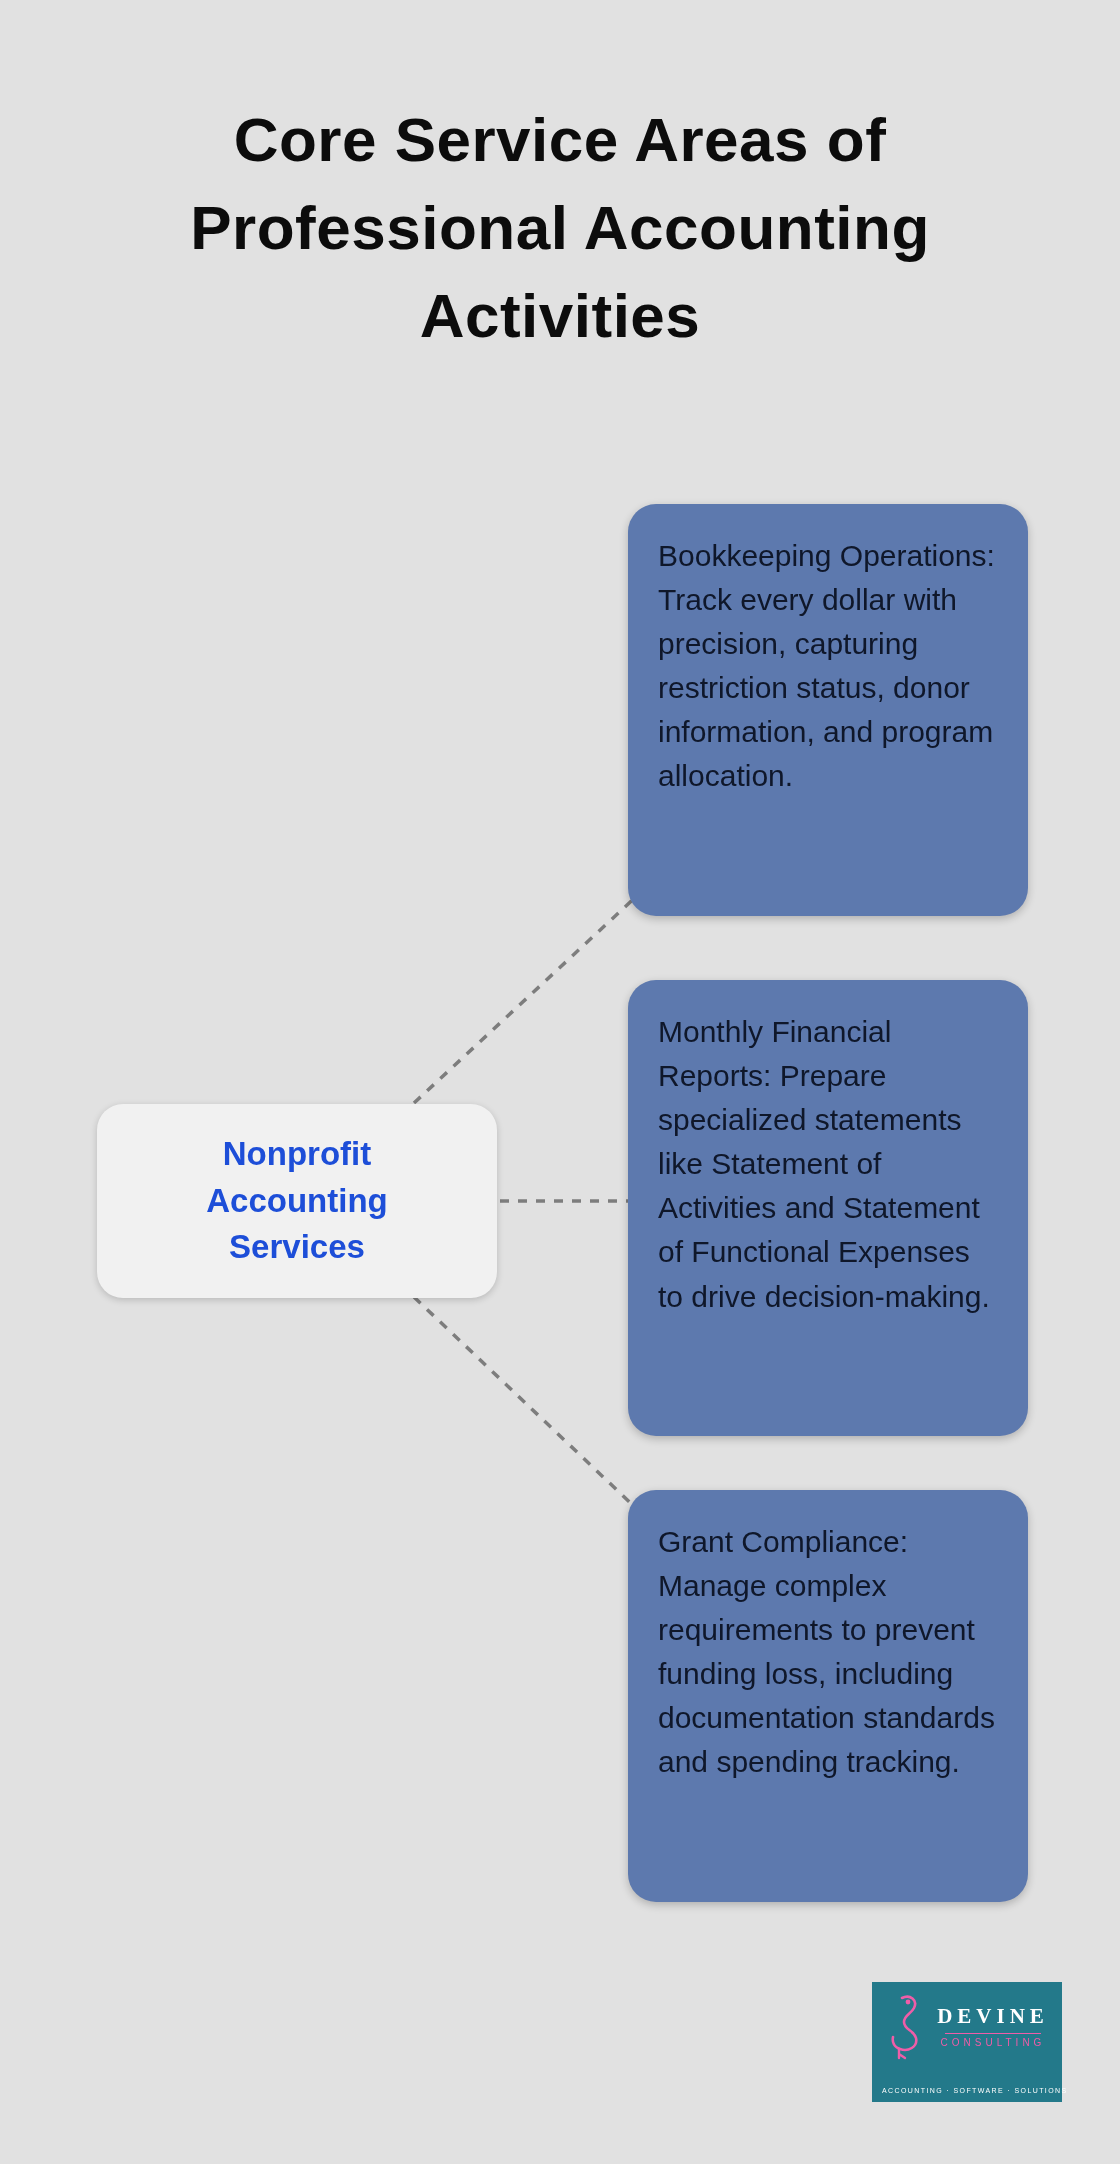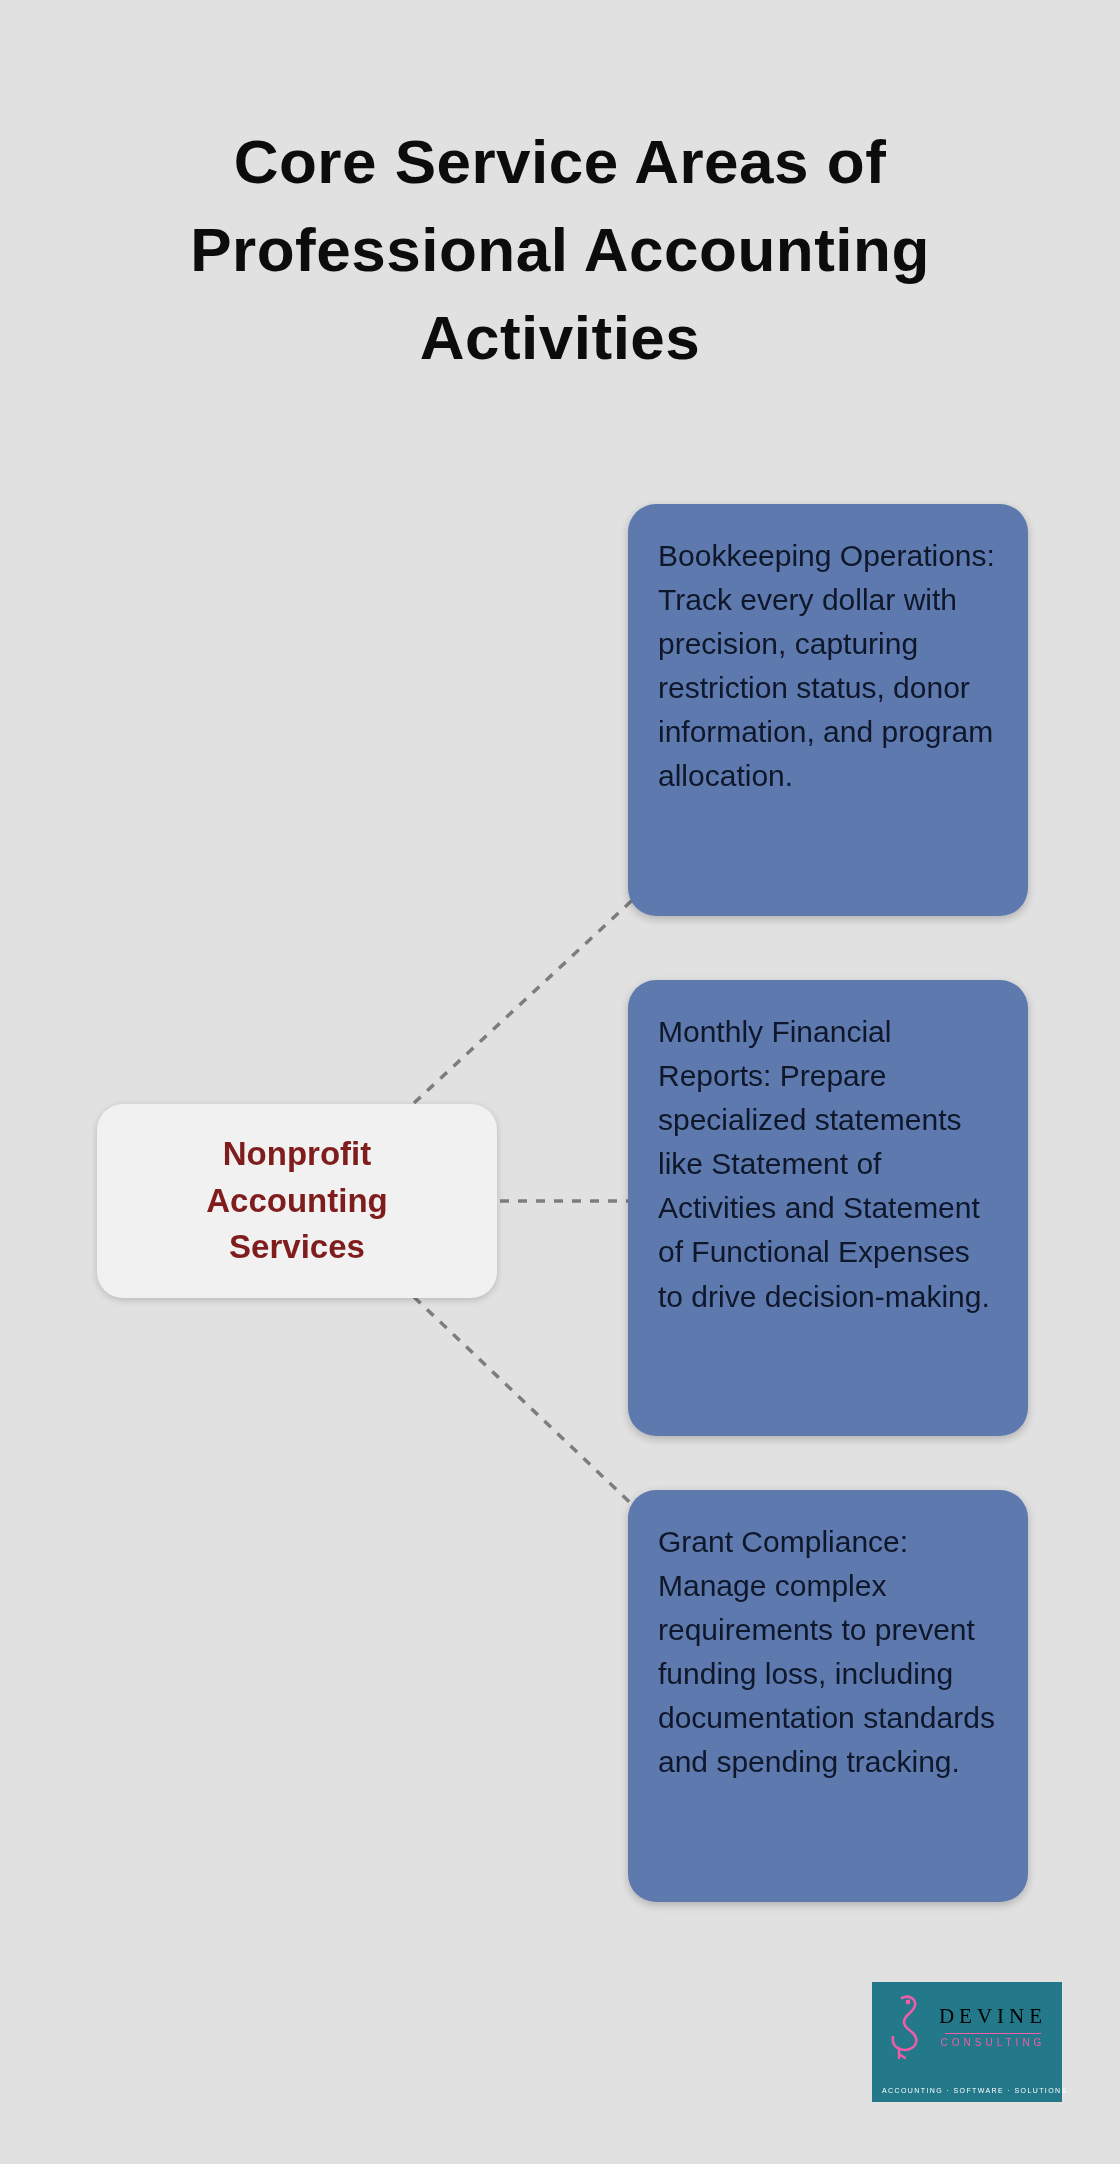--- a/index.html
+++ b/index.html
@@ -11,21 +11,21 @@
   .canvas {
     position: relative;
     width: 1120px;
     height: 2164px;
     margin: 0 auto;
     background: #e1e1e1;
     overflow: hidden;
   }
   .title {
     position: absolute;
-    top: 118px;
+    top: 96px;
     left: 0;
     right: 0;
     text-align: center;
     font-size: 62px;
     font-weight: 800;
     line-height: 1.42;
     color: #0c0c0c;
     letter-spacing: 0.5px;
   }
   .connectors {
@@ -46,21 +46,21 @@
     align-items: center;
     justify-content: center;
     box-shadow: 0 2px 7px rgba(0,0,0,0.18);
     z-index: 2;
   }
   .center-node .label {
     font-weight: 700;
     font-size: 33px;
     line-height: 1.42;
     text-align: center;
-    color: #7f1d1d;
+    color: #1d4ed8;
     width: 235px;
   }
   .branch {
     position: absolute;
     left: 628px;
     width: 400px;
     background: #5d79ae;
     border-radius: 28px;
     color: #0f172a;
     padding: 30px 30px;
@@ -95,24 +95,24 @@
     gap: 8px;
   }
   .logo-text {
     display: flex;
     flex-direction: column;
     align-items: center;
     flex: 1;
   }
   .logo-brand {
     font-family: "Liberation Serif", serif;
-    color: #000000;
+    color: #ffffff;
     font-size: 21px;
     letter-spacing: 5px;
-    font-weight: 400;
+    font-weight: 700;
   }
   .logo-rule {
     width: 96px;
     height: 1px;
     background: #ef5da8;
     margin: 4px 0 3px 0;
   }
   .logo-sub {
     color: #ef5da8;
     font-size: 10px;

